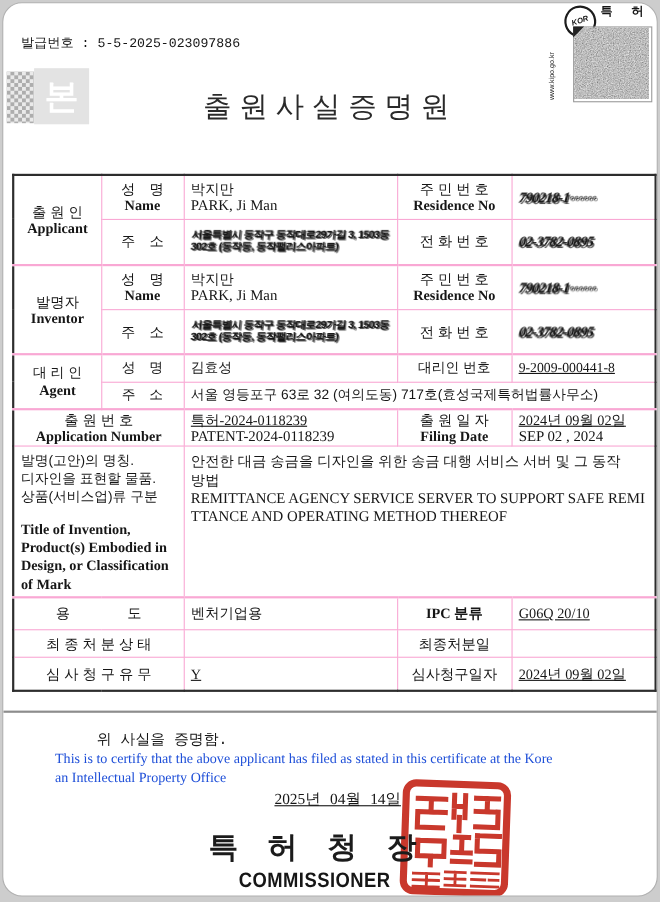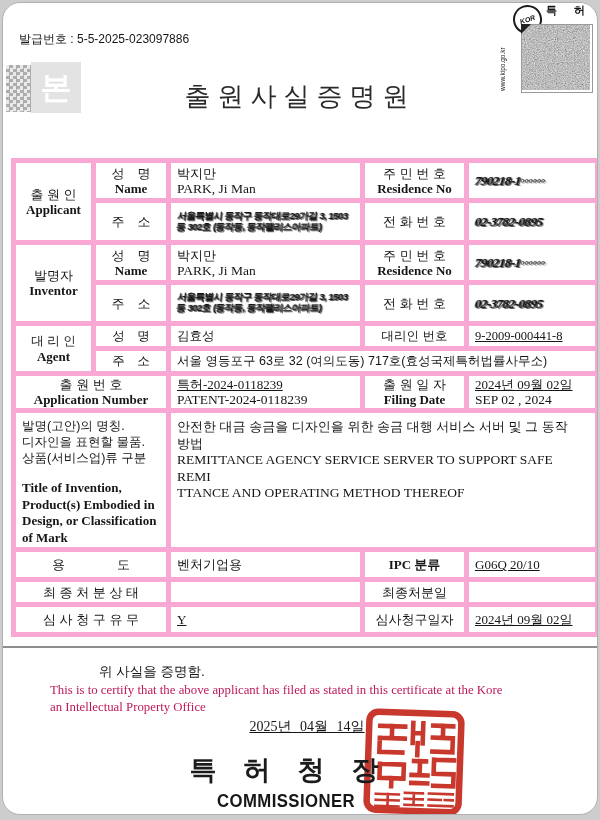--- a/index.html
+++ b/index.html
@@ -4,42 +4,42 @@
 <style>
   html,body{margin:0;padding:0;}
   body{width:600px;height:820px;background:#cdcdcd;position:relative;overflow:hidden;
        font-family:"Liberation Sans","DejaVu Sans",sans-serif;color:#161616;}
   .doc{position:absolute;left:2px;top:2px;right:2px;bottom:5px;background:#fff;
        border-radius:18px;border:1px solid #b0b0b0;overflow:hidden;}
   .abs{position:absolute;}
   .serif{font-family:"Liberation Serif","DejaVu Serif","DejaVu Sans",serif;}
   
   .issue-no{left:16px;top:28px;font-size:12px;}
-  .issue-no .num{font-family:Liberation Sans, sans-serif;}
+  .issue-no .num{font-family:Liberation Mono, monospace;}
   .title-ko{left:0;right:0;top:76px;text-align:center;font-size:26px;letter-spacing:7px;color:#2a2a2a;}
   .title-en{left:0;right:0;top:110px;text-align:center;font-size:21px;font-weight:bold;
             font-family:"Liberation Serif","DejaVu Serif",serif;color:#111;}
   
   .wm-hatch{left:3px;top:62px;width:25px;height:47px;opacity:.85;
     background:repeating-conic-gradient(#9f9f9f 0% 25%, #e6e6e6 0% 50%) 0 0/7px 7px;}
   .wm-box{left:28px;top:59px;width:50px;height:51px;background:#e3e3e3;
     display:flex;align-items:center;justify-content:center;}
   .wm-box span{color:#fff;font-weight:bold;font-size:31px;}
   
   .kipo-badge{left:510px;top:2px;width:25px;height:25px;border:2.5px solid #1c1c1c;border-radius:50%;
     display:flex;align-items:center;justify-content:center;transform:rotate(-18deg);background:#fff;}
   .kipo-badge span{font-size:7px;font-weight:bold;font-style:italic;}
   .kipo-corner{left:543px;top:0px;font-size:11px;font-weight:bold;letter-spacing:7px;white-space:nowrap;}
   .kipo-url{left:496px;top:24px;width:66px;font-size:6.5px;color:#222;
     transform:rotate(-90deg) translate(-64px,0);transform-origin:0 0;white-space:nowrap;}
   .kipo-barcode{left:518px;top:21px;width:70px;height:67px;border:1px solid #9a9a9a;}
   .kipo-tri{left:518px;top:21px;width:0;height:0;border-left:10px solid #222;border-bottom:10px solid transparent;}
   
   .cert-table{position:absolute;left:8px;top:155px;border-collapse:collapse;table-layout:fixed;width:584px;}
-  .cert-table td{border:5px solid #f9a8d4;padding:1px 6px;vertical-align:middle;overflow:hidden;
+  .cert-table td{border:1px solid #f9a8d4;padding:1px 6px;vertical-align:middle;overflow:hidden;
     font-size:13px;line-height:15px;}
   .cert-table{border:2px solid #2d2d2d;}
   tr.sect-top td{border-top-width:2px;}
   .lbl{text-align:center;}
   .lbl .en{font-family:"Liberation Serif",serif;font-weight:bold;font-size:13px;}
   .val-en{font-family:"Liberation Serif",serif;font-size:13.5px;}
   .mono-num{font-family:"Liberation Serif",serif;text-decoration:underline;}
   .scrambled{font-family:"Liberation Serif",serif;font-style:italic;font-weight:bold;font-size:13px;
     letter-spacing:-.5px;transform:skewX(-8deg);display:inline-block;
     text-shadow:1.3px 1.3px 0 rgba(20,20,20,.75),-.6px .2px 0 rgba(0,0,0,.5);filter:blur(.35px);}
@@ -48,22 +48,22 @@
     text-shadow:1.1px 1px 0 rgba(20,20,20,.7),-.5px .3px 0 rgba(0,0,0,.45);filter:blur(.45px);}
   .small-row td{font-size:12.5px;}
   .title-cell{vertical-align:top !important;padding-top:5px !important;}
   .title-cell .ko-lines div{font-size:12.5px;line-height:16px;}
   .title-cell .en-lines{margin-top:14px;font-family:"Liberation Serif",serif;font-weight:bold;
     font-size:13px;line-height:16.5px;}
   .title-val div.ko{font-size:13px;line-height:17px;}
   .title-val div.en{font-family:"Liberation Serif",serif;font-size:13.5px;line-height:16.5px;}
   
   .divider{left:0;top:643px;width:600px;height:2px;background:#8d8d8d;}
-  .certify-ko{left:96px;top:660px;font-size:13.5px;}
-  .certify-en{left:47px;top:679px;font-family:"Liberation Serif",serif;font-size:12.8px;line-height:17px;color:#be185d;}
+  .certify-ko{left:85px;top:660px;font-size:13.5px;font-family:Liberation Mono, monospace;}
+  .certify-en{left:47px;top:679px;font-family:"Liberation Serif",serif;font-size:12.8px;line-height:17px;color:#1d4ed8;}
   .issue-date{left:0;right:0;top:715px;text-align:center;font-size:14px;word-spacing:5px;padding-left:14px;}
   .issue-date .mono-num{font-family:"Liberation Serif",serif;}
   .seal{left:361px;top:706px;transform:rotate(2deg);opacity:.93;mix-blend-mode:multiply;z-index:2;}
   .comm-ko{left:0;right:0;top:749px;text-align:center;font-size:27px;font-weight:bold;color:#1b1b1b;
     transform:translateX(-16px);z-index:3;}
   .comm-en{left:0;right:0;top:787px;text-align:center;font-size:19px;font-weight:bold;letter-spacing:.5px;
     transform:translateX(-14px) scaleX(.88);z-index:3;}
 </style>
 </head>
 <body>

